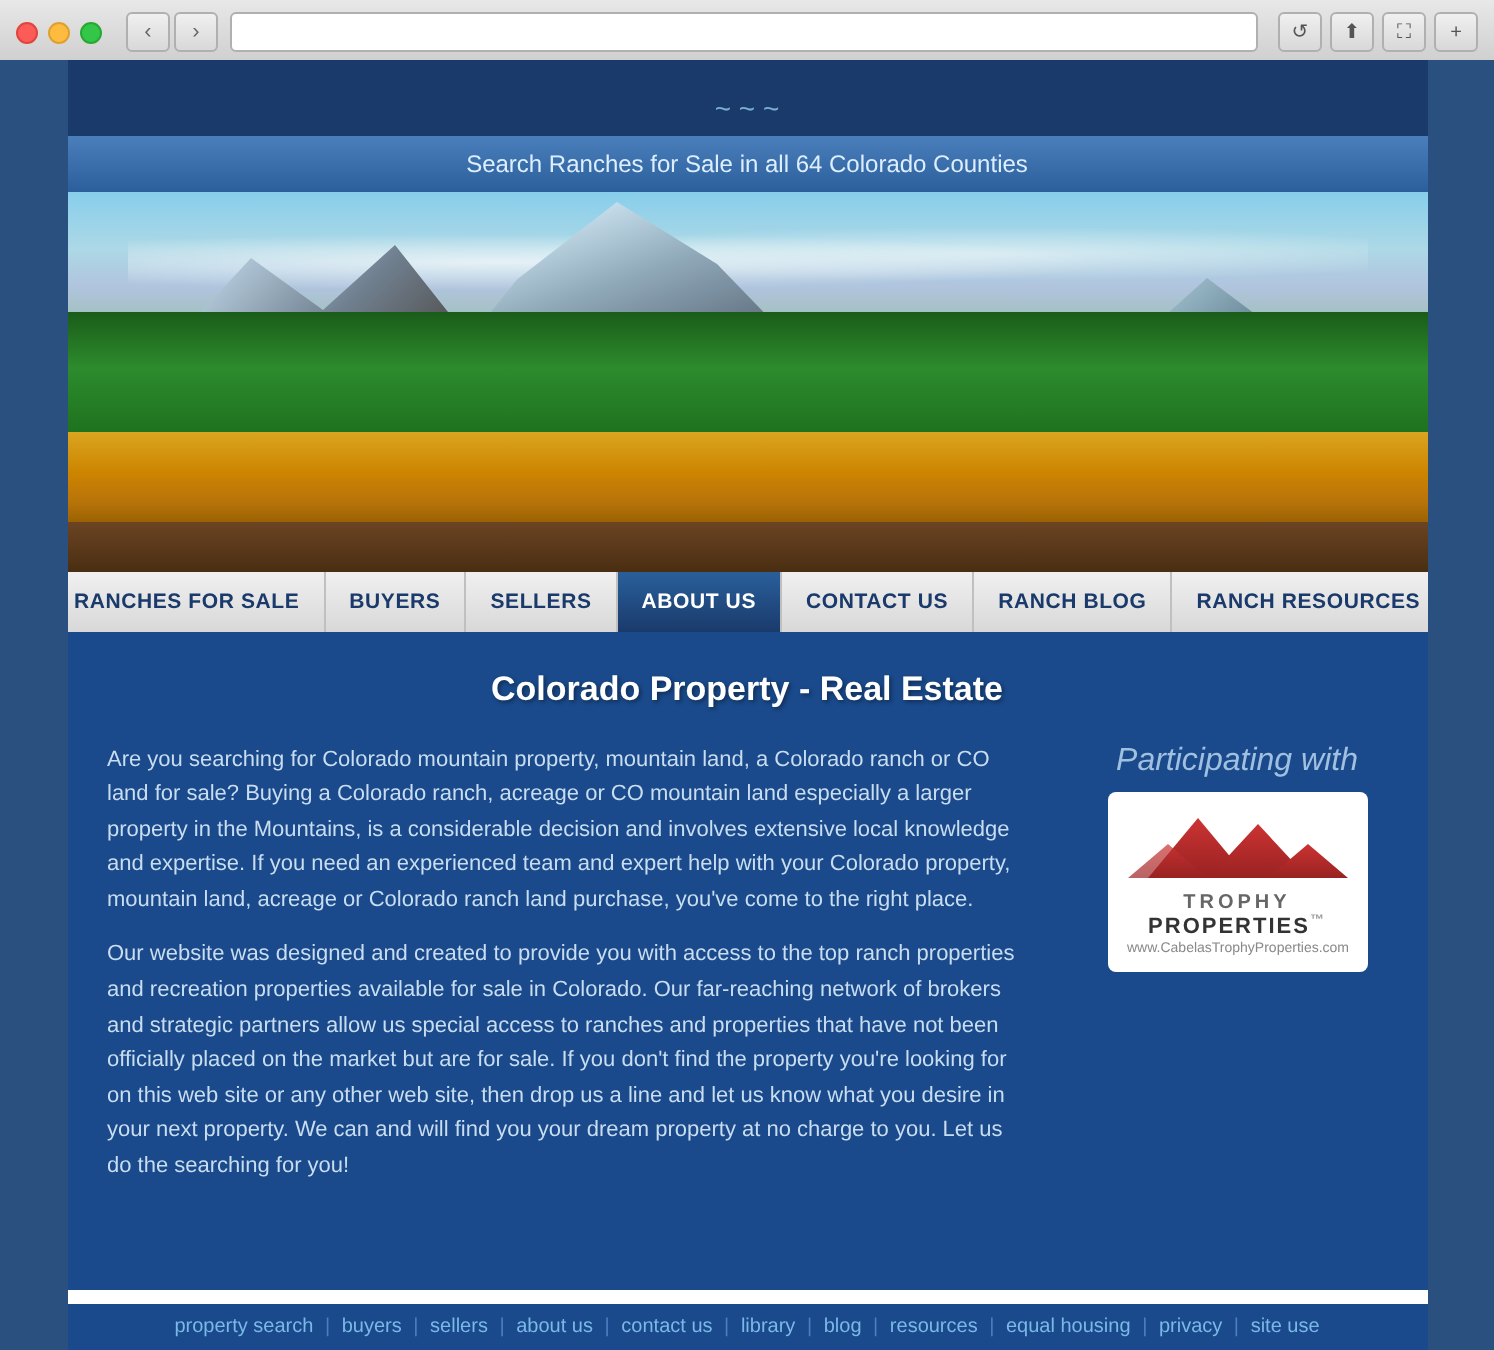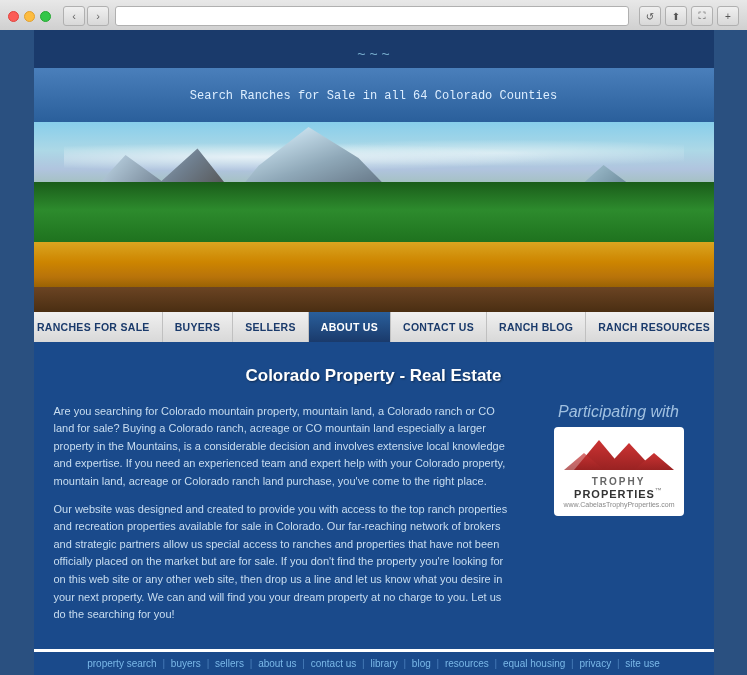--- a/index.html
+++ b/index.html
@@ -115,23 +115,22 @@
     .site-title span { color: #add8e6; }
     .divider-ornament {
       color: #7ab0d0;
       font-size: 14px;
       margin-top: 2px;
     }
 
     
     .search-bar {
       background: linear-gradient(180deg, #4a7fbb 0%, #2a5f9b 100%);
-      padding: 18px 10px;
-      text-align: center;
-      font-family: Liberation Mono, monospace;
+      padding: 5px 10px;
+      text-align: center;
     }
     .search-bar-text {
       font-size: 12px;
       color: #ddeeff;
       font-weight: normal;
     }
 
     
     .hero-image {
       width: 100%;
@@ -241,21 +240,20 @@
       color: white;
     }
 
     
     .main-content {
       background: #1a4a8b;
       flex: 1;
       display: flex;
       flex-direction: column;
       padding: 16px 20px 10px 20px;
-      justify-content: center;
     }
     .main-title {
       text-align: center;
       color: white;
       font-size: 17px;
       font-weight: bold;
       line-height: 1.5;
       margin-bottom: 14px;
       text-shadow: 1px 1px 2px rgba(0,0,0,0.4);
     }
@@ -321,21 +319,21 @@
       font-size: 7px;
       color: #888;
       margin-top: 2px;
     }
 
     
     .footer-links {
       background: #1a4a8b;
       padding: 6px 10px;
       text-align: center;
-      border-top: 3px solid #ffffff;
+      border-top: 7px solid #ffffff;
     }
     .footer-links-text {
       font-size: 10px;
       color: #7ab8e8;
     }
     .footer-links-text a {
       color: #7ab8e8;
       text-decoration: none;
     }
     .footer-sep { color: #4a7fbb; margin: 0 3px; }

